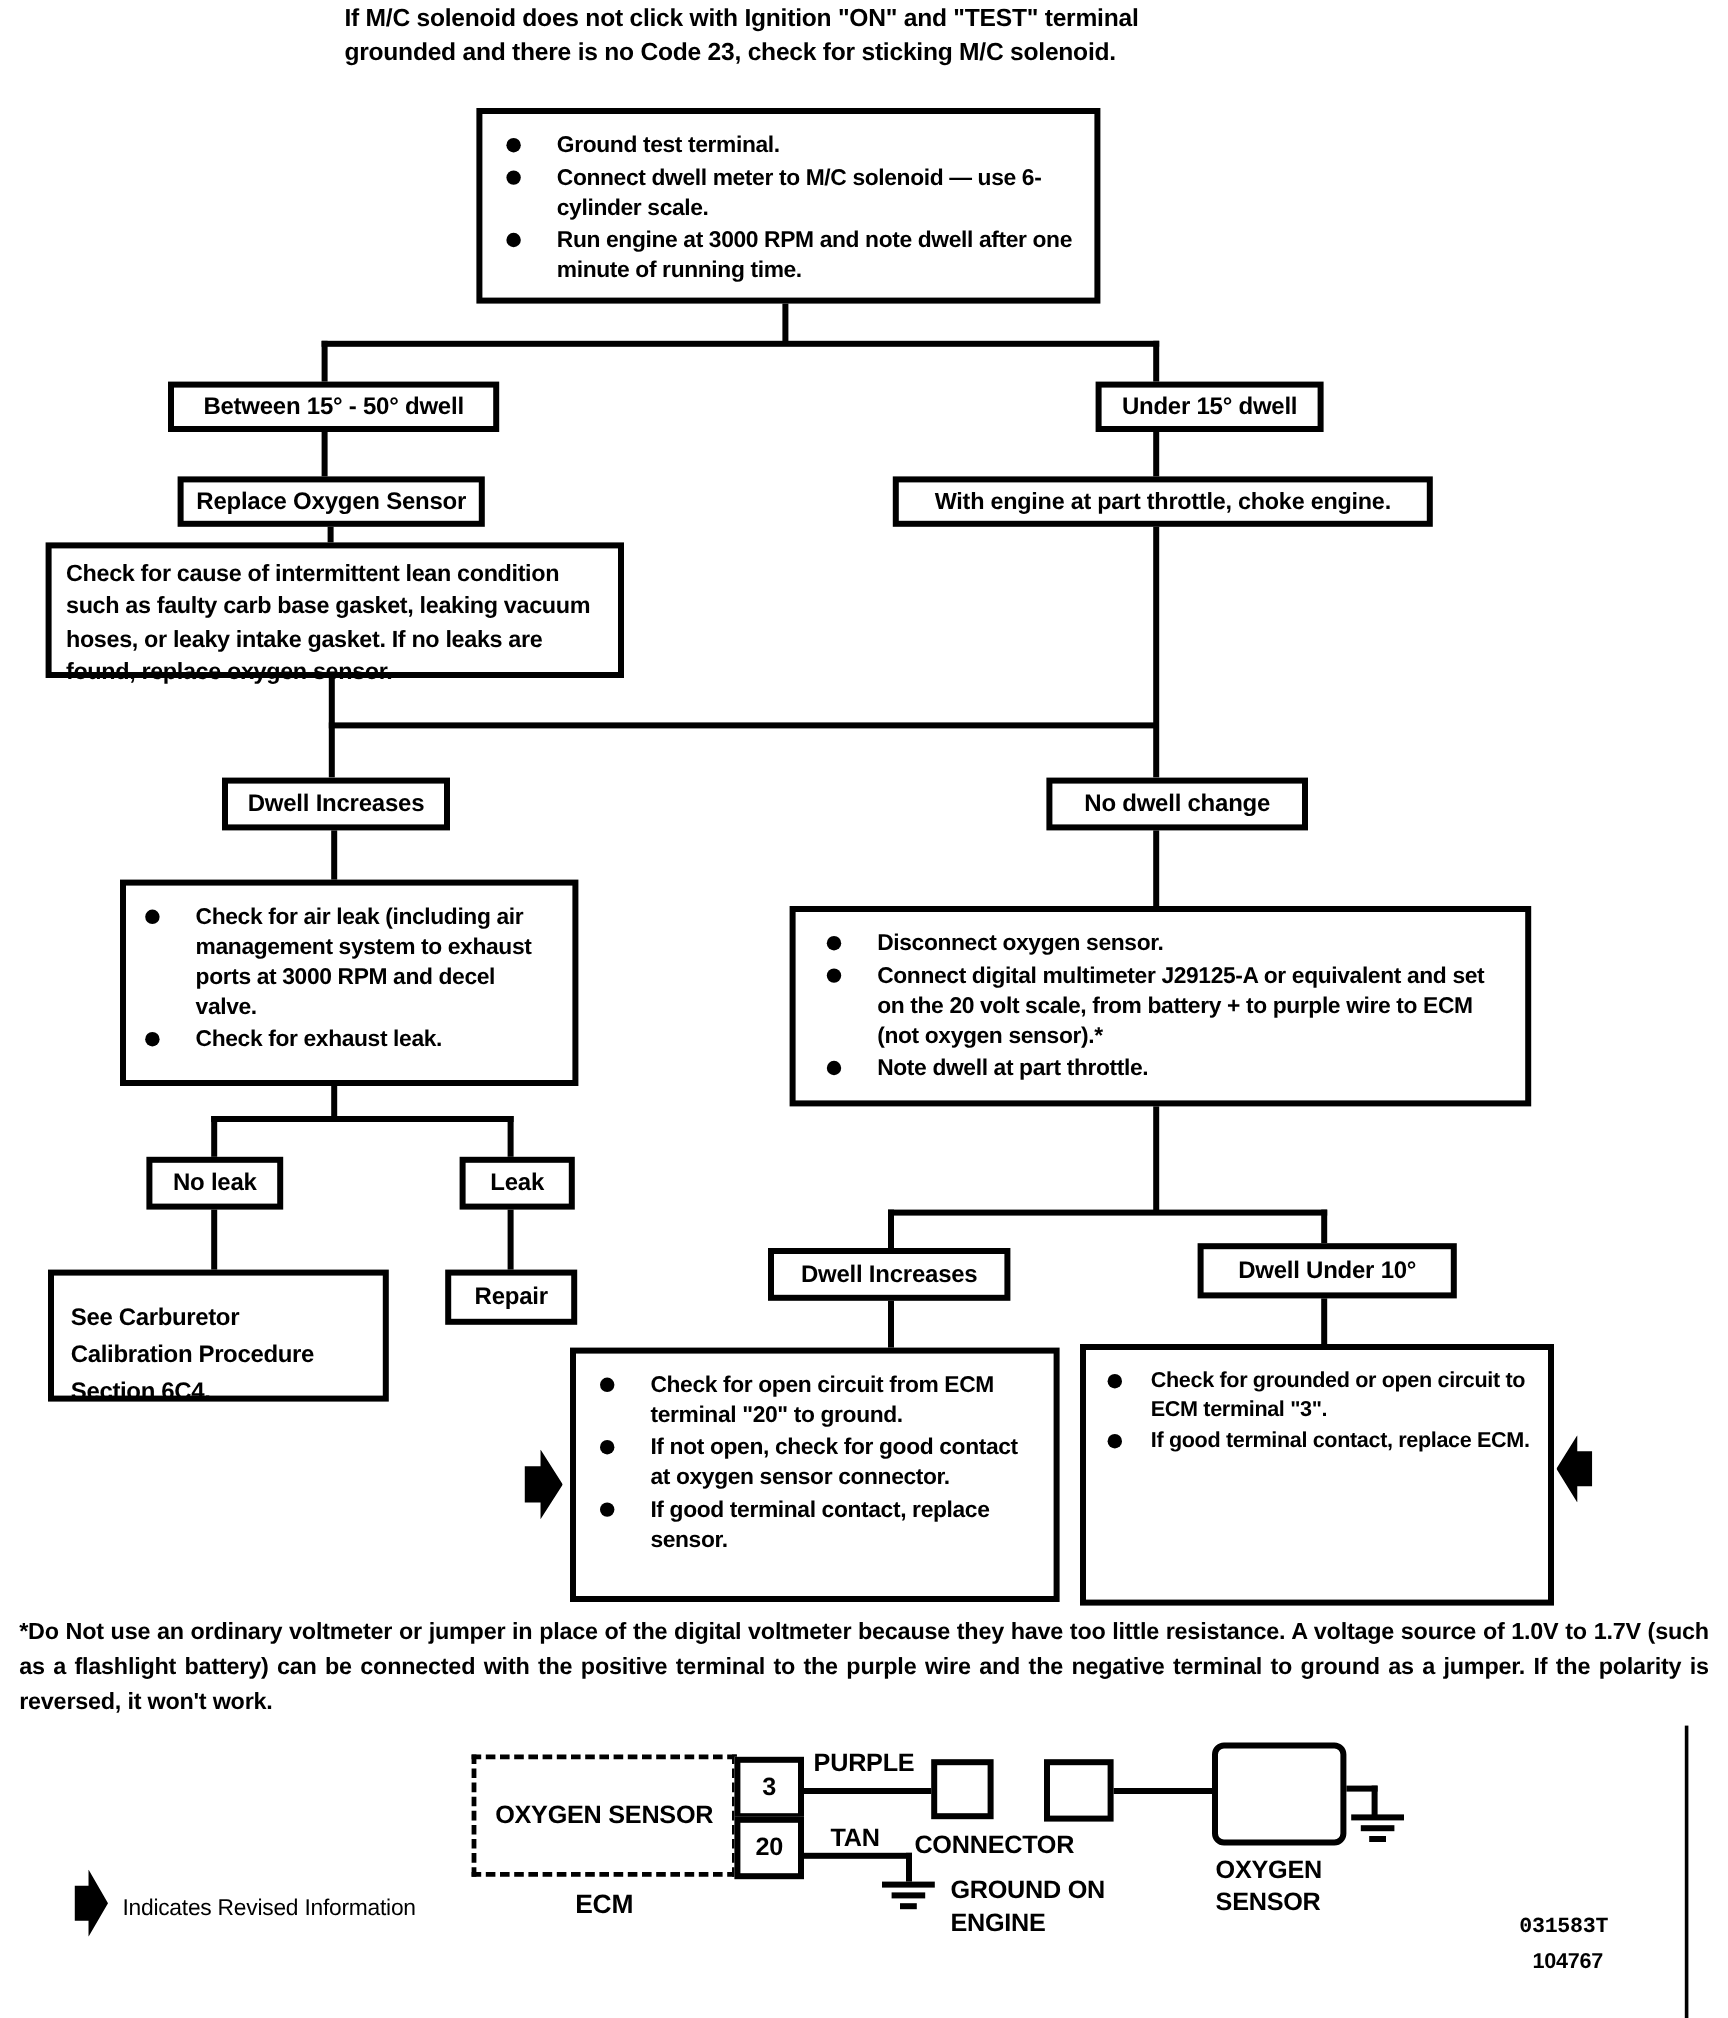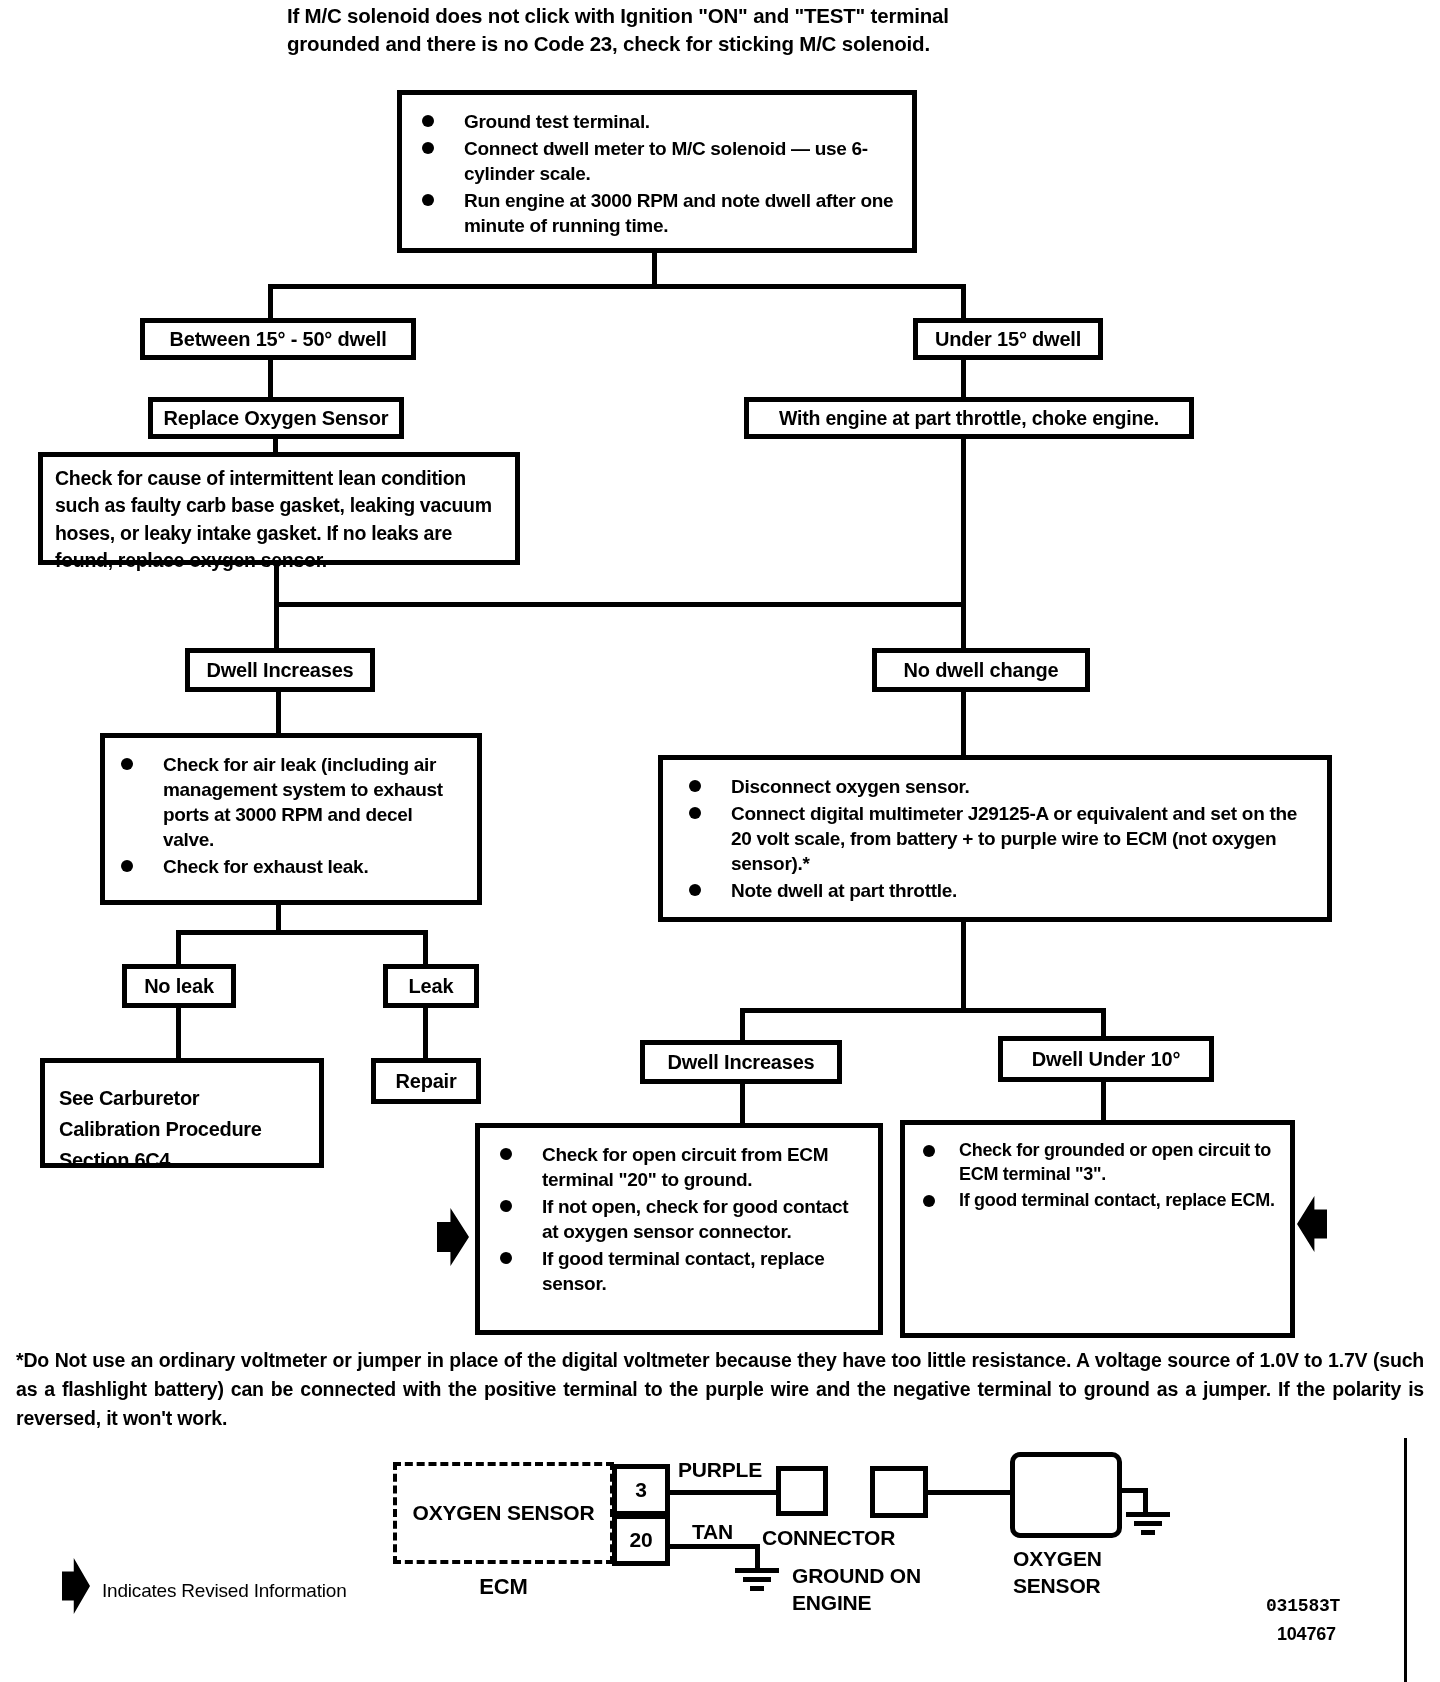--- a/index.html
+++ b/index.html
@@ -99,21 +99,21 @@
 
   <div class="blist" style="left:100px;top:733px;width:382px;height:172px;padding-left:12px;">
     <div class="bi" style="margin-bottom:0;">
         <span>Check for air leak (including air management system to exhaust ports at 3000 RPM and decel valve.</span>
       </div>
     <div class="bi">
         <span>Check for exhaust leak.</span>
       </div>
   </div>
 
-  <div class="blist" style="left:658px;top:755px;width:674px;height:167px;padding-left:22px;">
+  <div class="blist" style="left:658px;top:755px;width:618px;height:167px;padding-left:22px;">
     <div class="bi">
         <span>Disconnect oxygen sensor.</span>
       </div>
     <div class="bi">
         <span>Connect digital multimeter J29125-A or equivalent and set on the 20 volt scale, from battery + to purple wire to ECM (not oxygen sensor).*</span>
       </div>
     <div class="bi">
         <span>Note dwell at part throttle.</span>
       </div>
   </div>

